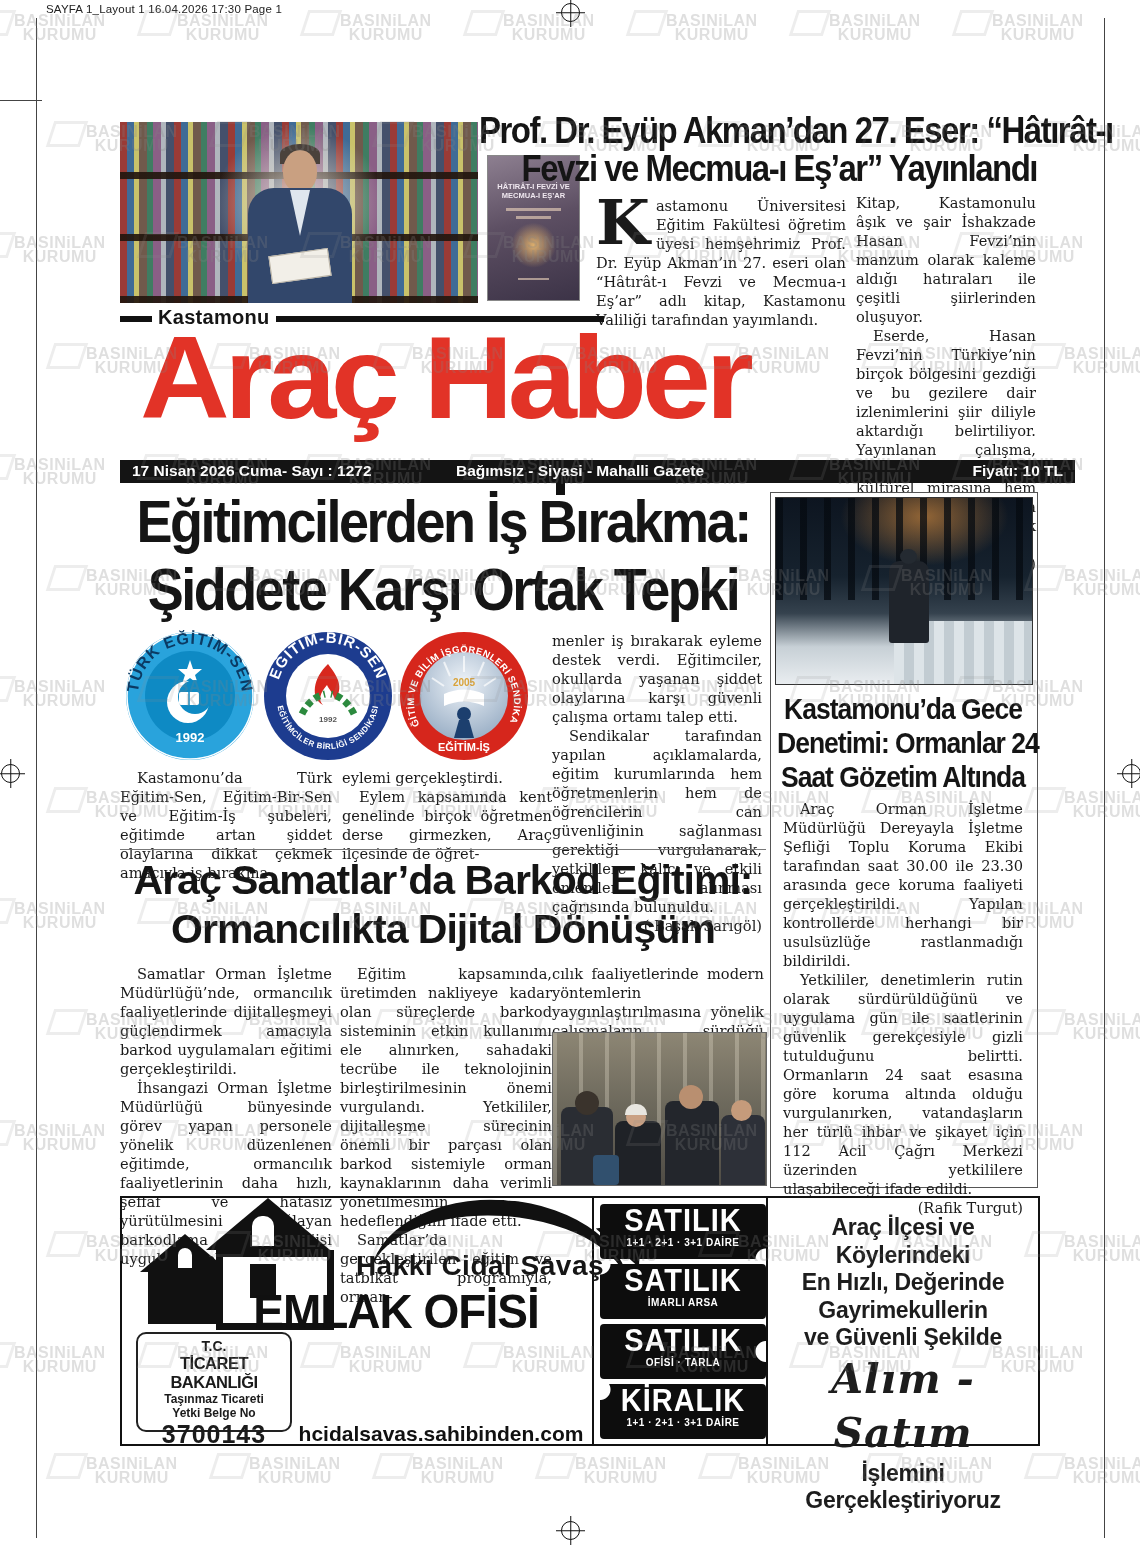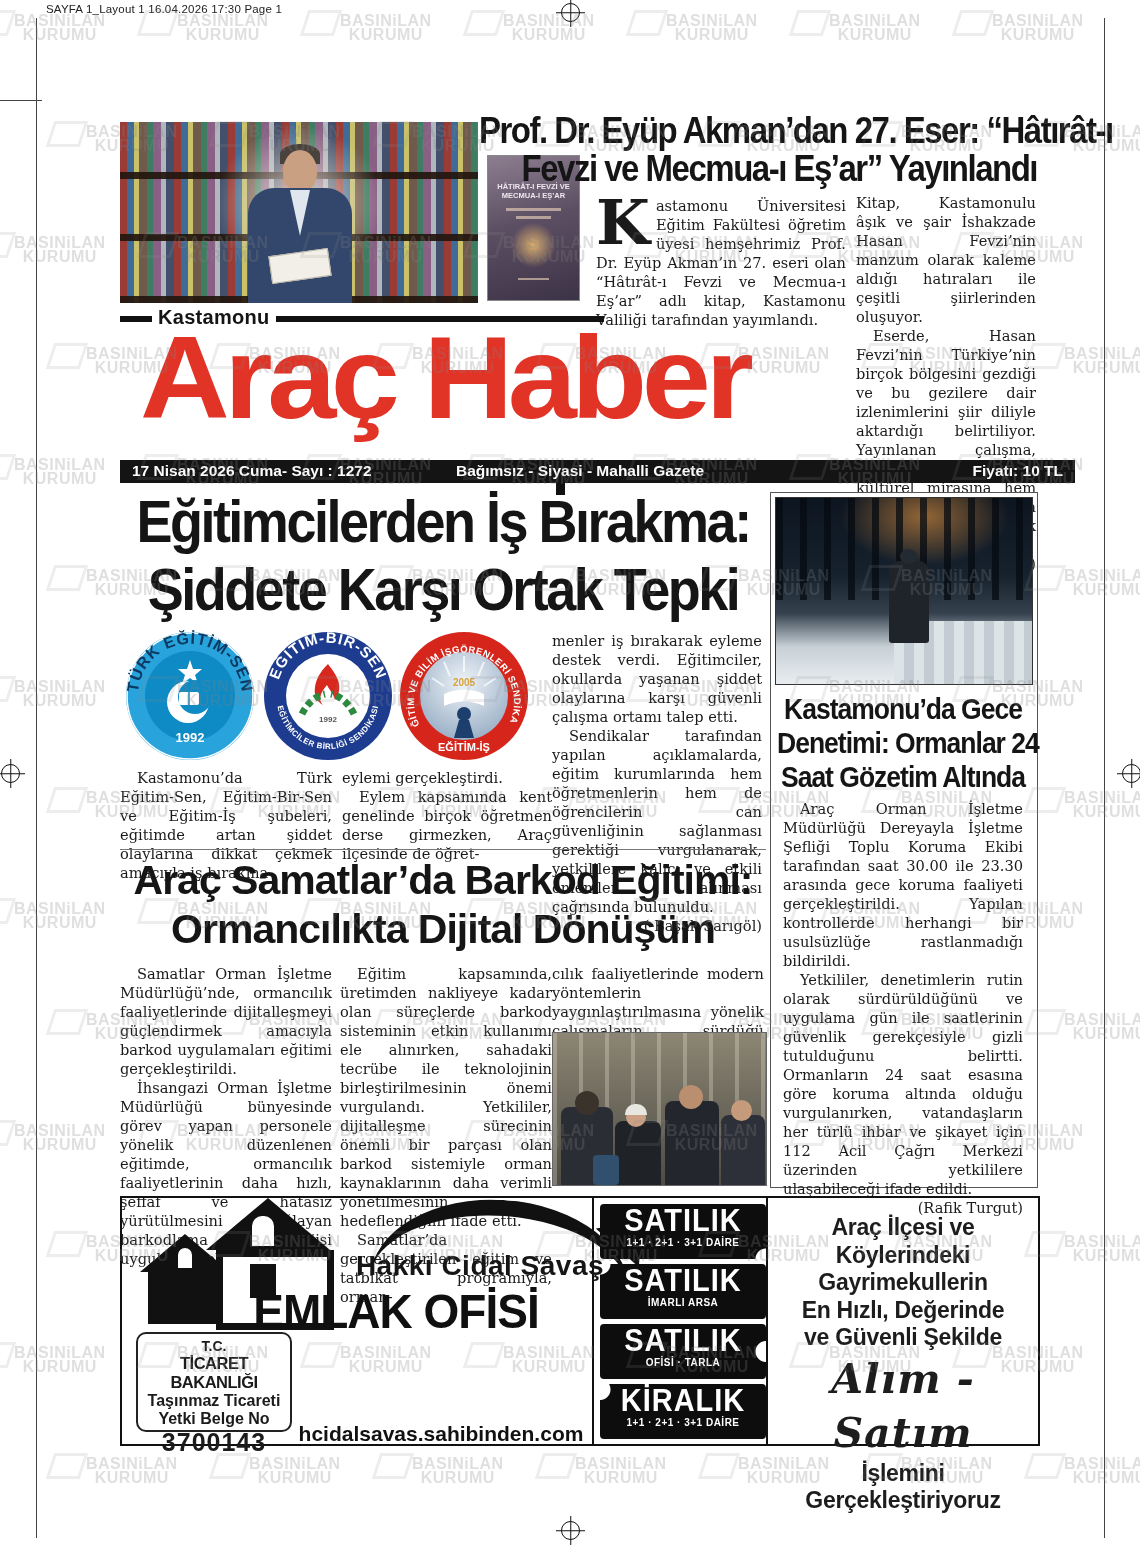--- a/index.html
+++ b/index.html
@@ -111,21 +111,21 @@
   .h-roof { position:absolute; width:0; height:0; border-style:solid; border-color:transparent; }
   .swoosh { position:absolute; left:250px; top:2px; width:260px; height:86px; border:0;
     border-top:16px solid #111; border-radius:100% 100% 0 0 / 170% 170% 0 0; transform:rotate(4deg); }
   .swoosh::after { content:''; position:absolute; right:-8px; top:-4px; width:46px; height:46px;
     background:#111; clip-path:polygon(100% 0,100% 100%,0 22%); }
   .emlak-name { position:absolute; left:208px; top:52px; width:300px; text-align:center; font-size:28px; font-weight:bold; letter-spacing:.5px; color:#161616; }
   .emlak-title { position:absolute; left:84px; top:86px; width:380px; text-align:center; font-size:46px; font-weight:bold; letter-spacing:-1px; color:#101010; transform:scaleY(1.05); }
   .cert-box { position:absolute; left:14px; top:134px; width:152px; height:96px; border:2.5px solid #222; border-radius:10px; text-align:center; color:#1b1b1b; }
   .cert-box .c0 { font-size:14px; font-weight:bold; margin-top:4px; }
   .cert-box .c1 { font-size:16.5px; font-weight:bold; letter-spacing:-.5px; }
-  .cert-box .c2, .cert-box .c3 { font-size:16px; font-weight:bold; }
+  .cert-box .c2, .cert-box .c3 { font-size:12px; font-weight:bold; }
   .cert-box .c4 { font-size:25px; font-weight:bold; letter-spacing:1px; }
   .emlak-info { position:absolute; left:180px; top:136px; width:286px; text-align:center; font-size:17.5px; line-height:21px; font-weight:bold; color:#2c2c2c; }
   .emlak-url { position:absolute; left:164px; top:224px; width:310px; text-align:center; font-size:21px; font-weight:bold; color:#111; }
   .badge { position:absolute; left:478px; width:166px; height:55px; background:#0d0d0d; color:#fff; text-align:center; border-radius:4px; }
   .badge .bt { font-size:29px; font-weight:bold; letter-spacing:1px; line-height:31px; margin-top:2px; transform:scaleY(1.05); }
   .badge .bs { font-size:10px; font-weight:bold; letter-spacing:.5px; }
   .badge.n1 { background:radial-gradient(circle 11px at 100% 100%, rgba(0,0,0,0) 10px, #0d0d0d 11px); }
   .badge.n2 { background:radial-gradient(circle 11px at 0% 0%, rgba(0,0,0,0) 10px, #0d0d0d 11px); }
   .badge.n3 { background:radial-gradient(circle 11px at 100% 50%, rgba(0,0,0,0) 10px, #0d0d0d 11px); }
   .badge.n4 { background:radial-gradient(circle 11px at 0% 10%, rgba(0,0,0,0) 10px, #0d0d0d 11px); }
@@ -352,22 +352,22 @@
       <div class="bs">OFİSİ · TARLA</div>
     </div>
     <div class="badge n4" style="top:186px;">
       <div class="bt">KİRALIK</div>
       <div class="bs">1+1 · 2+1 · 3+1 DAİRE</div>
     </div>
 
     <div class="ad-right">
       <div class="ln">Araç İlçesi ve</div>
       <div class="ln">Köylerindeki</div>
+      <div class="ln">En Hızlı, Değerinde</div>
       <div class="ln">Gayrimekullerin</div>
-      <div class="ln">En Hızlı, Değerinde</div>
       <div class="ln">ve Güvenli Şekilde</div>
       <div class="script">Alım - Satım</div>
       <div class="ln">İşlemini</div>
       <div class="ln">Gerçekleştiriyoruz</div>
     </div>
   </div>
 
   <div id="wm">
       <div class="wm" style="left: 14px; top: 14px;">
         <span class="wm-box"></span>

